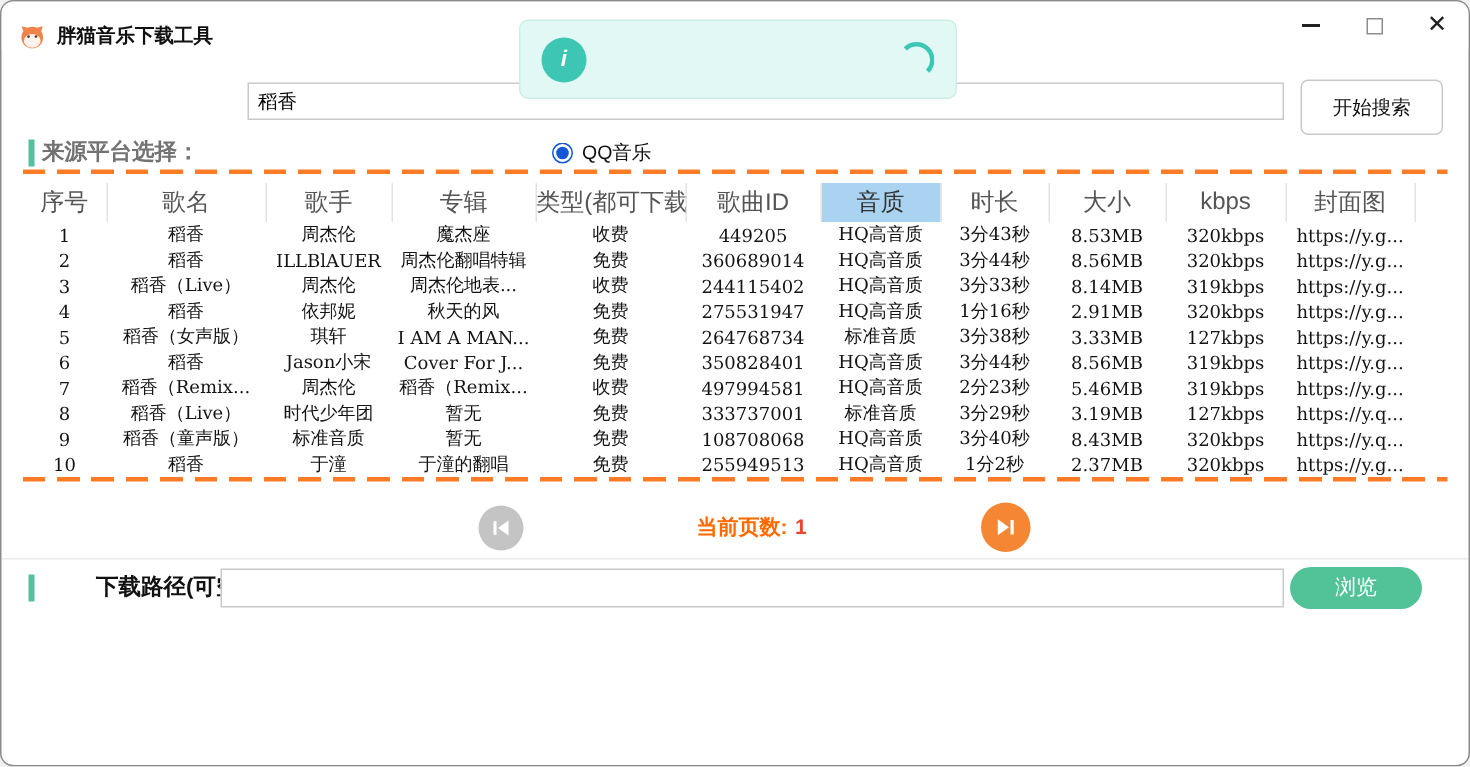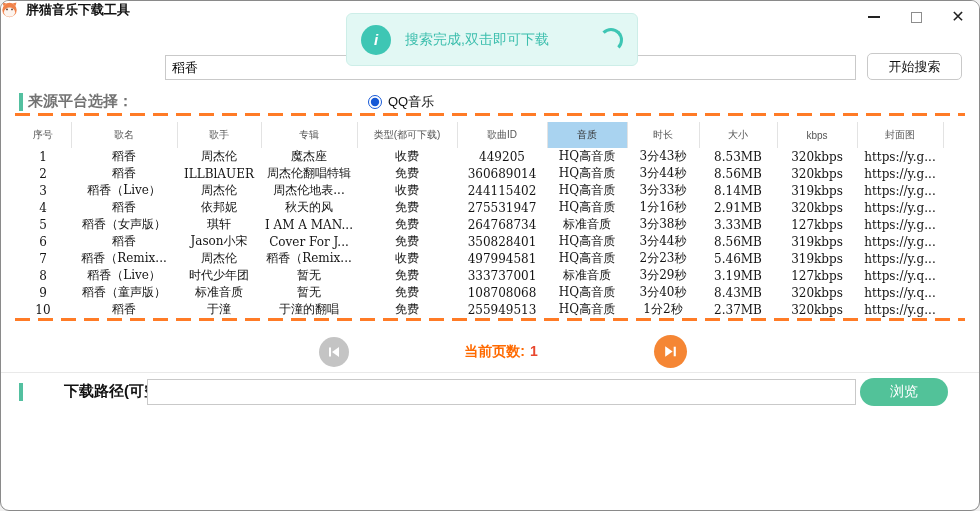--- a/index.html
+++ b/index.html
@@ -7,21 +7,21 @@
   body { font-family:"Liberation Sans", sans-serif; }
 
   .window {
     position:relative; width:980px; height:511px;
     background:#ffffff; border:1px solid #8a8a8a; border-radius:9px;
     overflow:hidden;
   }
 
   
   .titlebar { position:absolute; top:0; left:0; right:0; height:32px;
-    display:flex; align-items:flex-start; background:#fff; }
+    display:flex; align-items:flex-end; padding-left:12px; background:#fff; }
   .app-icon { width:17px; height:17px; flex:0 0 auto; }
   .win-title { font-size:13px; font-weight:bold; color:#111; margin-left:8px; }
   .win-controls { margin-left:auto; display:flex; height:100%; }
   .win-btn { width:42px; height:32px; display:flex; align-items:center; justify-content:center; cursor:default; }
   .glyph-min { display:block; width:12px; height:2px; background:#222; }
   .glyph-max { display:block; width:11px; height:11px; border:1px solid #8d8d8d; }
   .glyph-close { font-size:16px; color:#222; line-height:1; }
 
   
   .toast { position:absolute; left:345px; top:12px; width:292px; height:53px;
@@ -39,38 +39,38 @@
   
   .field-label { position:absolute; left:18px; display:flex; align-items:center; }
   .label-bar { width:4px; height:18px; background:#53c0a0; margin-right:5px; }
   .label-text { font-size:15px; font-weight:bold; color:#111; white-space:nowrap; }
   .label-text.orange { color:#737373; }
 
   .row-search { top:54px; }
   .search-input { position:absolute; left:164px; top:54px; width:691px; height:25px;
     border:1px solid #c9c9c9; font-size:13px; padding:0 6px;
     font-family:"Liberation Sans", sans-serif; outline:none; }
-  .search-btn { position:absolute; left:866px; top:52px; width:95px; height:27px;
+  .search-btn { position:absolute; left:866px; top:52px; width:95px; height:37px;
     background:#fff; border:1px solid #c9c9c9; border-radius:5px; font-size:13px;
     color:#111; font-family:"Liberation Sans", sans-serif; cursor:pointer; }
 
   .row-platform { top:91px; }
   .radio-group { position:absolute; left:367px; top:92px; display:flex;
     align-items:center; gap:6px; font-size:13px; color:#111; }
   .radio-group input { width:14px; height:14px; accent-color:#1558d6; margin:0; }
 
   .dash { position:absolute; left:14px; right:14px; height:3px;
     background:repeating-linear-gradient(90deg,#ff7b26 0 15px,transparent 15px 23px); }
   .dash-top { top:112px; }
   .dash-bottom { top:317px; }
 
   
   .table-wrap { position:absolute; left:14px; top:121px; width:951px; }
   table { width:100%; border-collapse:collapse; table-layout:fixed; }
-  th { font-size:10px; font-weight:normal; color:#555; height:26px;
+  th { font-size:16px; font-weight:normal; color:#555; height:26px;
     border-right:1px solid #e3e3e3; background:#fff; white-space:nowrap; overflow:hidden;margin-top:48px; }
   th:last-child { border-right:none; }
   th.hl { background:#a9d3f0; color:#333; }
   td { font-size:12px; height:16.4px; padding:0; text-align:center; color:#141414;
     font-family:"DejaVu Serif", serif; white-space:nowrap; overflow:hidden; }
 
   
   .pg-btn { position:absolute; border:none; border-radius:50%;
     display:flex; align-items:center; justify-content:center; cursor:pointer; padding:0; }
   .pg-prev { left:318px; top:336px; width:30px; height:30px; background:#c4c4c4; }
@@ -113,21 +113,20 @@
         <span class="glyph-max"></span>
       </div>
       <div class="win-btn">
         <span class="glyph-close">✕</span>
       </div>
     </div>
   </div>
 
   <div class="toast">
     <div class="toast-icon">i</div>
-    <span class="toast-msg">搜索完成,双击即可下载</span>
     <div class="spinner"></div>
   </div>
 
   <input class="search-input" type="text" value="稻香" style="">
   <button class="search-btn">开始搜索</button>
 
   <div class="field-label row-platform">
     <span class="label-bar"></span>
     <span class="label-text orange">来源平台选择：</span>
   </div>

